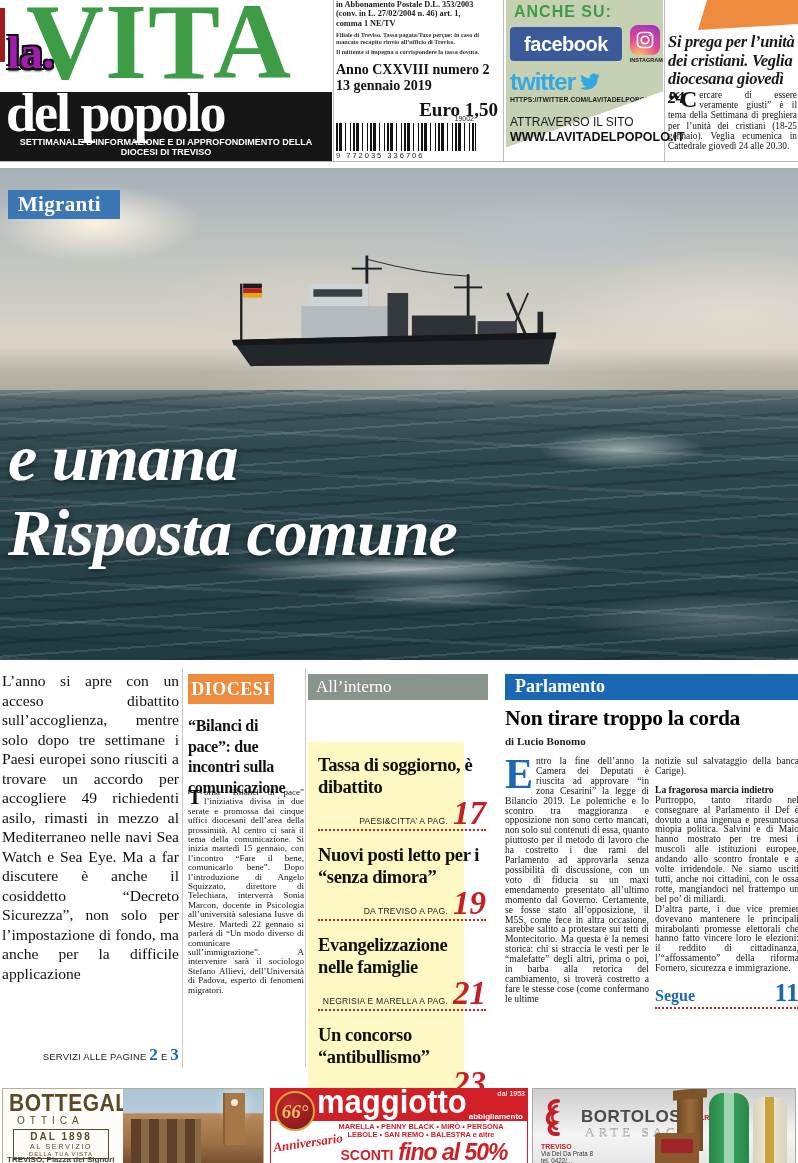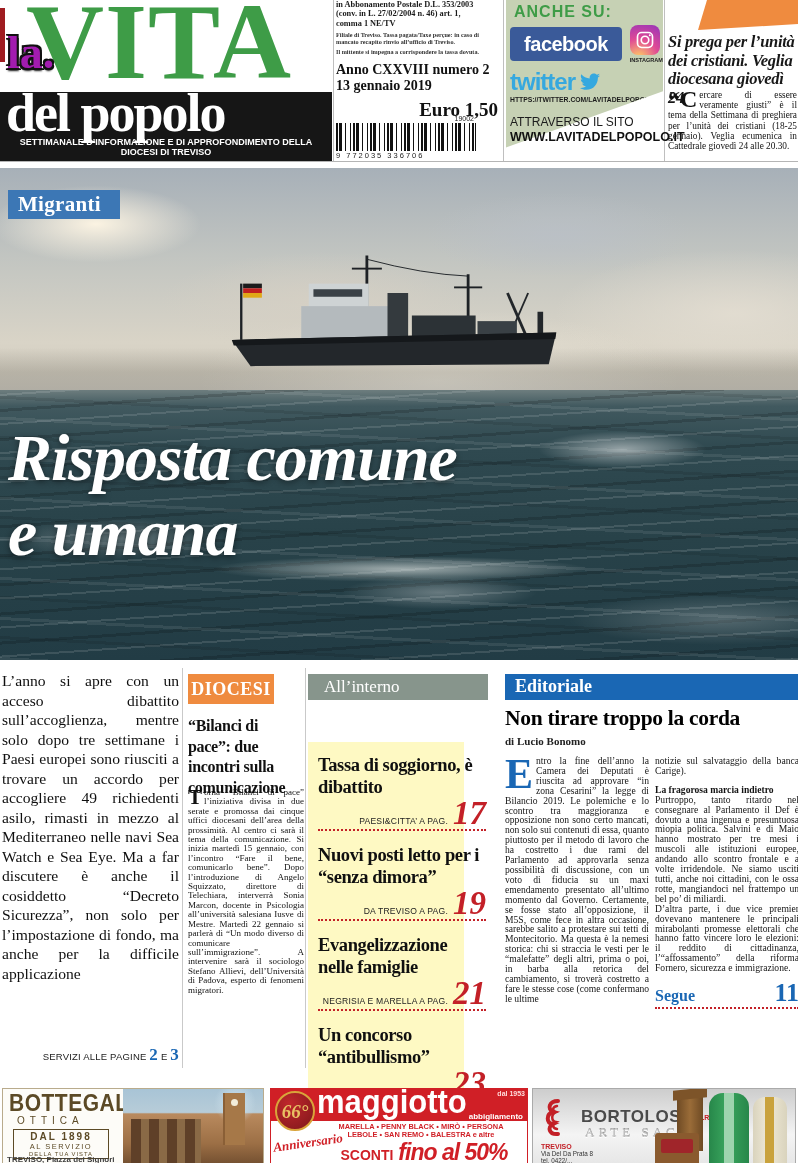--- a/index.html
+++ b/index.html
@@ -92,21 +92,21 @@
   .servizi { position:absolute; left:2px; top:1045px; width:177px; text-align:right; font-family:"Liberation Sans", sans-serif; font-size:9.5px; font-weight:400; color:#222; letter-spacing:0.2px; }
   .servizi b { font-family:"Liberation Serif", serif; font-weight:700; font-size:17px; color:#1a67b4; }
 
   .diocesi-label { position:absolute; left:188px; top:674px; width:86px; height:30px; background:#ef8b3f; text-align:center; }
   .diocesi-label span { color:#fff; font-weight:700; font-size:18px; line-height:30px; letter-spacing:0.5px; }
   .diocesi-title { position:absolute; left:188px; top:716px; width:114px; font-weight:700; font-size:16px; line-height:20.5px; letter-spacing:-0.3px; color:#111; }
   .diocesi-body { position:absolute; left:188px; top:788px; width:116px; font-size:9px; line-height:9.4px; text-align:justify; color:#111; hyphens:auto; }
   .diocesi-drop { float:left; font-weight:700; font-size:21px; line-height:18px; padding-right:2px; color:#111; }
 
   .interno-header { position:absolute; left:308px; top:674px; width:180px; height:26px; background:#87958c; }
-  .interno-header span { color:#fff; font-size:17px; line-height:25px; padding-left:16px; display:block; }
+  .interno-header span { color:#fff; font-size:17px; line-height:25px; padding-left:8px; display:block; }
   .interno-panel { position:absolute; left:308px; top:700px; width:156px; height:372px; background:#fef9c3;margin-top:42px; }
   .interno-item { position:absolute; left:10px; width:168px; }
   .interno-title { font-weight:700; font-size:18.5px; line-height:22px; letter-spacing:-0.4px; color:#101010; }
   .interno-meta { display:flex; justify-content:flex-end; align-items:baseline; border-bottom:2px dotted #c32027; padding-bottom:1px; margin-top:0px; }
   .interno-src { font-family:"Liberation Sans", sans-serif; font-weight:400; font-size:8.6px; color:#222; letter-spacing:0.2px; }
   .interno-page { font-style:italic; font-weight:700; font-size:33px; line-height:30px; color:#c32027; margin-left:5px; }
 
   .edit-header { position:absolute; left:505px; top:674px; width:293px; height:26px; background:#1a67b4; }
   .edit-header span { color:#fff; font-weight:700; font-size:18px; line-height:25px; padding-left:10px; display:block; }
   .edit-title { position:absolute; left:505px; top:706px; width:293px; font-weight:700; font-size:21.5px; letter-spacing:-0.3px; color:#000000; }
@@ -271,22 +271,22 @@
         <rect x="332" y="68" width="6" height="24" fill="#23272b"></rect>
         <path d="M6,98 L352,90 L344,124 L26,126 Z" fill="#23272b"></path>
         <path d="M6,98 L352,90 L351,97 L8,104 Z" fill="#15181b"></path>
       </svg>
     </div>
 
     <div class="kicker">
       <span>Migranti</span>
     </div>
     <div class="headline">
+      <div>e umana</div>
       <div>Risposta comune</div>
-      <div>e umana</div>
     </div>
   </div>
 
   <div class="colrule" style="left:182px; top:668px; height:400px;"></div>
   <div class="colrule" style="left:305px; top:668px; height:400px;"></div>
 
   <div class="lead-body">L’anno si apre con un acceso dibattito sull’accoglienza, mentre solo dopo tre settimane i Paesi europei sono riusciti a trovare un accordo per accogliere 49 richiedenti asilo, rimasti in mezzo al Mediterraneo nelle navi Sea Watch e Sea Eye. Ma a far discutere è anche il cosiddetto “Decreto Sicurezza”, non solo per l’impostazione di fondo, ma anche per la difficile applicazione</div>
   <div class="servizi">
     <span>SERVIZI ALLE PAGINE</span>
     <b>2</b>
@@ -330,21 +330,21 @@
     <div class="interno-item" style="top:282px;">
       <div class="interno-title">Un concorso “antibullismo”</div>
       <div class="interno-meta">
         <span class="interno-src">DA MONTEBELLUNA A PAG.</span>
         <span class="interno-page">23</span>
       </div>
     </div>
   </div>
 
   <div class="edit-header">
-    <span>Editoriale</span>
+    <span>Parlamento</span>
   </div>
   <div class="edit-title">Non tirare troppo la corda</div>
   <div class="edit-byline">di Lucio Bonomo</div>
   <div class="edit-col edit-col1">
     <span class="edit-drop">E</span><span>ntro la fine dell’anno la Camera dei Deputati è riuscita ad approvare “in zona Cesarini” la legge di Bilancio 2019. Le polemiche e lo scontro tra maggioranza e opposizione non sono certo mancati, non solo sui contenuti di essa, quanto piuttosto per il metodo di lavoro che ha costretto i due rami del Parlamento ad approvarla senza possibilità di discussione, con un voto di fiducia su un maxi emendamento presentato all’ultimo momento dal Governo. Certamente, se fosse stato all’opposizione, il M5S, come fece in altra occasione, sarebbe salito a protestare sui tetti di Montecitorio. Ma questa è la nemesi storica: chi si straccia le vesti per le “malefatte” degli altri, prima o poi, in barba alla retorica del cambiamento, si troverà costretto a fare le stesse cose (come confermano le ultime</span>
   </div>
   <div class="edit-col edit-col2">
     <div>notizie sul salvataggio della banca Carige).</div>
     <div class="edit-subhead">La fragorosa marcia indietro</div>
     <div>Purtroppo, tanto ritardo nel consegnare al Parlamento il Def è dovuto a una ingenua e presuntuosa miopia politica. Salvini e di Maio hanno mostrato per tre mesi i muscoli alle istituzioni europee, andando allo scontro frontale e a volte irridendole. Ne siamo usciti tutti, anche noi cittadini, con le ossa rotte, mangiandoci nel frattempo un bel po’ di miliardi.</div>

